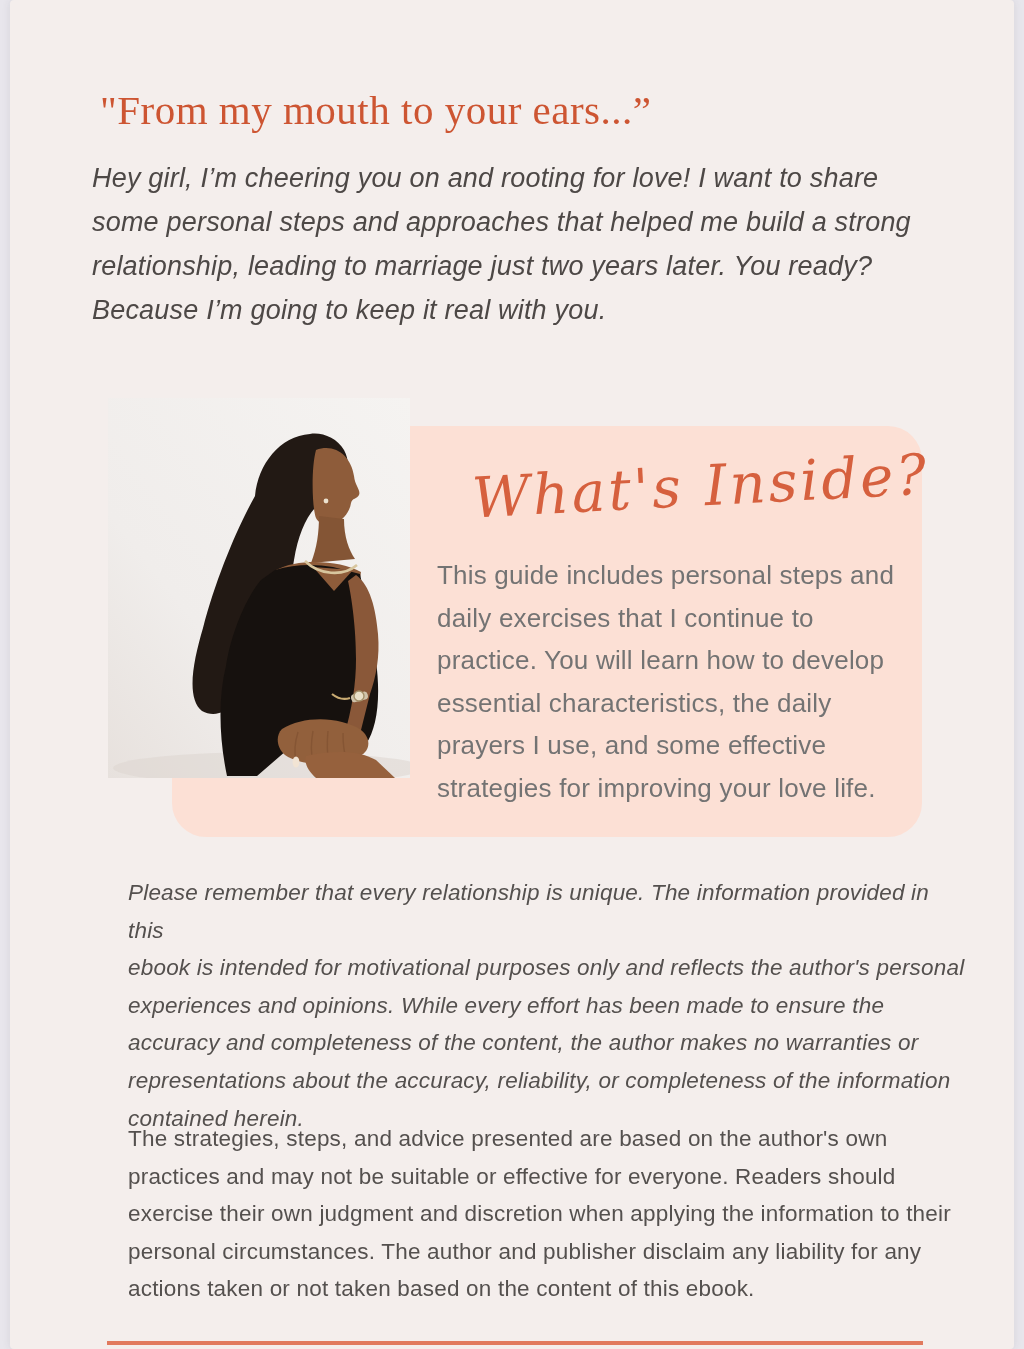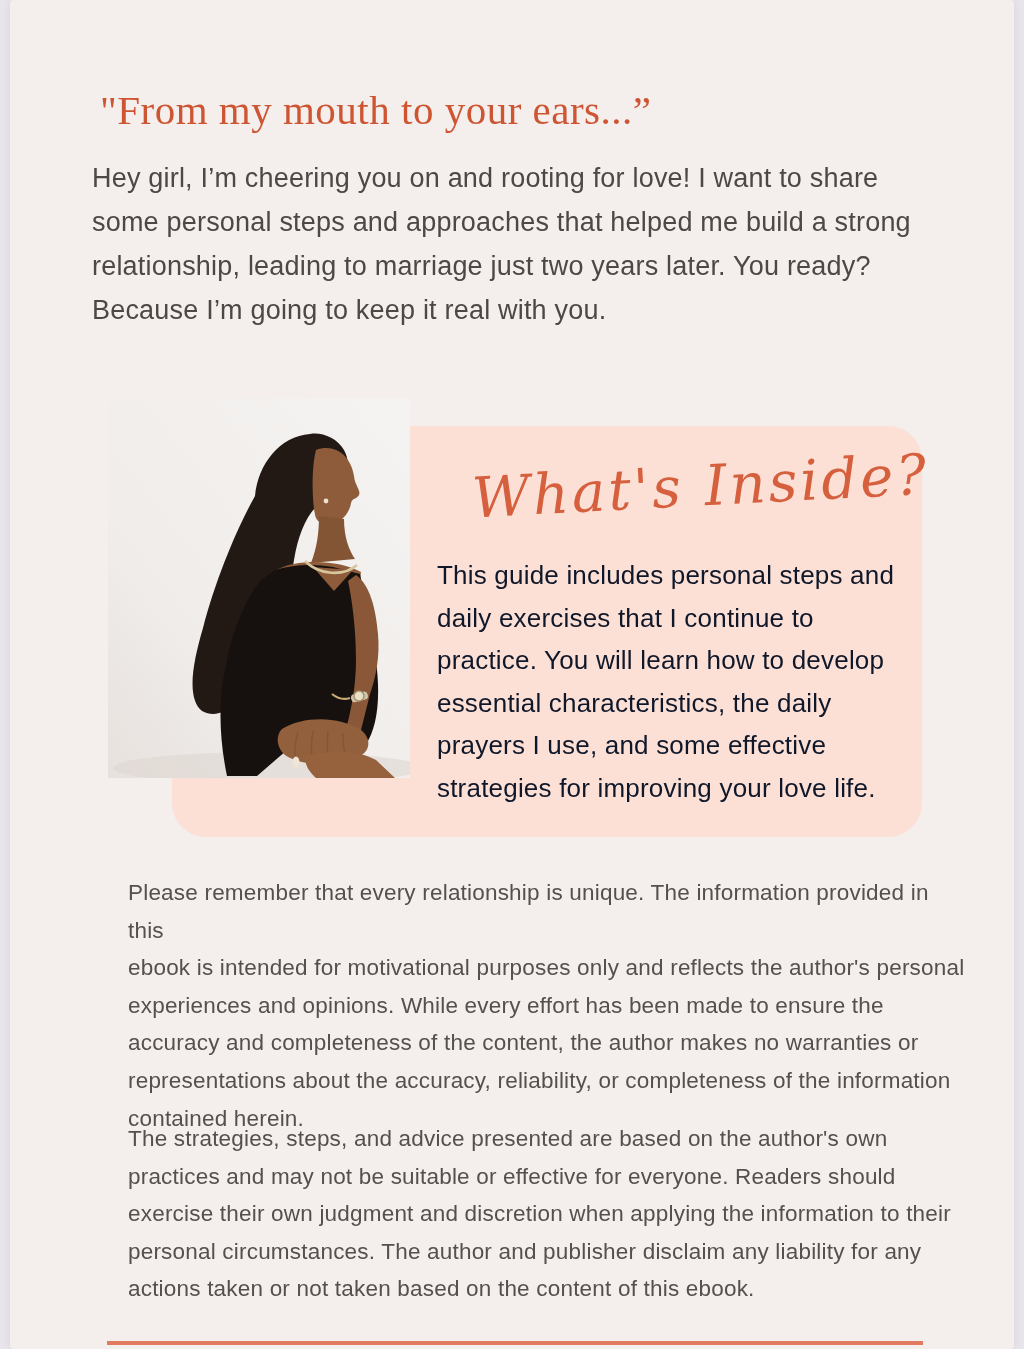--- a/index.html
+++ b/index.html
@@ -38,20 +38,21 @@
     position: absolute;
     left: 82px;
     top: 156px;
     margin: 0;
     width: 840px;
     font-size: 27px;
     line-height: 44px;
     letter-spacing: 0.2px;
     color: #4d4846;
     white-space: pre-line;
+    font-style: italic;
   }
   .pink-box {
     position: absolute;
     left: 162px;
     top: 426px;
     width: 750px;
     height: 411px;
     background: #fce0d5;
     border-radius: 34px;
     z-index: 1;
@@ -71,21 +72,21 @@
   }
   .pink-text {
     position: absolute;
     left: 265px;
     top: 128px;
     margin: 0;
     width: 480px;
     font-size: 26px;
     line-height: 42.5px;
     letter-spacing: 0.2px;
-    color: #0f172a;
+    color: #737373;
     white-space: pre-line;
   }
   .photo {
     position: absolute;
     left: 98px;
     top: 398px;
     width: 302px;
     height: 380px;
     z-index: 2;
     overflow: hidden;
@@ -94,21 +95,21 @@
     position: absolute;
     left: 118px;
     margin: 0;
     width: 840px;
     font-size: 22.5px;
     line-height: 37.6px;
     letter-spacing: 0.2px;
     color: #54504e;
     white-space: pre-line;
   }
-  #disclaimer-1 { top: 874px; }
+  #disclaimer-1 { top: 874px; font-style: italic; }
   #disclaimer-2 { top: 1120px; }
   .footer-rule {
     position: absolute;
     left: 97px;
     top: 1341px;
     width: 816px;
     height: 4px;
     background: #e17a5e;
   }
 </style>

